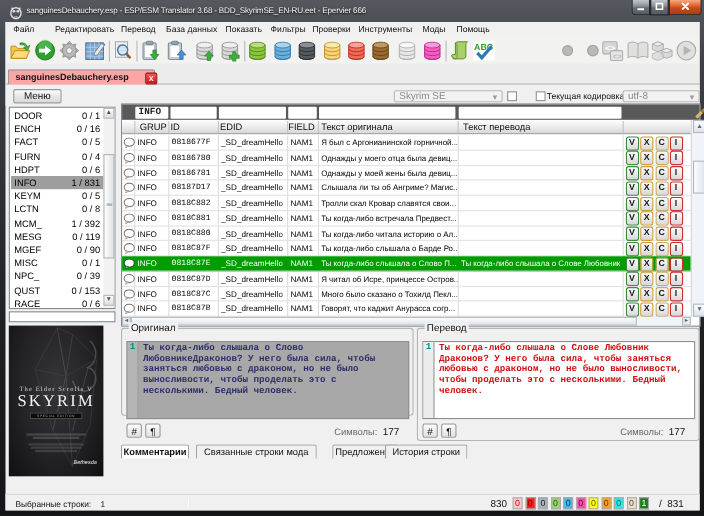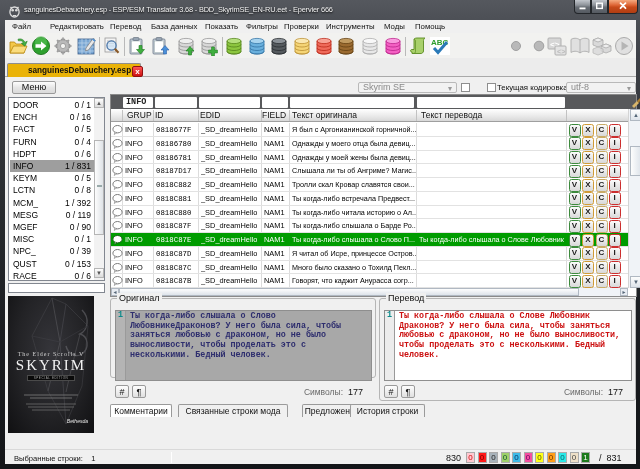--- a/index.html
+++ b/index.html
@@ -16,21 +16,21 @@
 #btnclose{left:608px;width:30px;background:linear-gradient(180deg,#f5aa80 0%,#dd6434 40%,#c74a1a 55%,#b03d12 100%);border-bottom-right-radius:4px}
 
 #menubar{position:absolute;left:0px;top:0px;width:631px;height:13px;background:#f0f0f0;font-size:7.8px;color:#111}
 #menubar span{position:absolute;top:2px;white-space:nowrap}
 
 #toolbar{position:absolute;left:0;top:13px;width:631px;height:25px;background:#f2f2f0}
 #toolbar svg{position:absolute;top:3px}
 .tsep{position:absolute;top:4px;width:1px;height:19px;background:#b9b9b9}
 
 #tabbar{position:absolute;left:0;top:38px;width:631px;height:19px;background:#ececec;border-bottom:1px solid #a9a9a9}
-#doctab{position:absolute;left:2px;top:5px;width:134px;height:14px;background:#eab308;border:1px solid #8e8e8e;border-bottom:none;border-radius:2px 2px 0 0;font-size:8.2px;font-weight:bold;color:#111;padding-left:20px;line-height:13px}
+#doctab{position:absolute;left:2px;top:5px;width:134px;height:14px;background:#fca5a5;border:1px solid #8e8e8e;border-bottom:none;border-radius:2px 2px 0 0;font-size:8.2px;font-weight:bold;color:#111;padding-left:6px;line-height:13px}
 #tabx{position:absolute;left:124px;top:2px;width:11px;height:11px;background:linear-gradient(180deg,#f55,#c11);border:1px solid #901010;border-radius:2px;color:#fff;font-size:8px;font-weight:bold;text-align:center;line-height:10px}
 
 #ctlrow{position:absolute;left:0;top:57px;width:631px;height:19px;background:#f0f0f0}
 #menubtn{position:absolute;left:7px;top:4px;width:44px;height:13px;background:linear-gradient(180deg,#fdfdfd,#e6e6e6 50%,#dadada);border:1px solid #9a9a9a;border-radius:2px;font-size:9px;text-align:center;line-height:11px;color:#111}
 .combo{position:absolute;height:11px;background:#f2f2f2;border:1px solid #b9b9b9;border-radius:2px;font-size:9px;color:#8a8a8a;padding-left:4px;line-height:9px}
 .combo .arr{position:absolute;right:4px;top:1px;color:#9a9a9a;font-size:8px}
 .cb{position:absolute;width:9px;height:9px;background:#fff;border:1px solid #8e8e8e}
 
 #list{position:absolute;left:3px;top:77px;width:97px;height:184px;background:#fff;border:1px solid #828790;font-size:8.5px;color:#000}
 .li{position:absolute;left:1px;width:84px;height:12px;line-height:12px;padding:0 3px}
@@ -64,21 +64,21 @@
 .fslabel{position:absolute;left:6px;top:-6px;background:#f0f0f0;font-size:9px;padding:0 2px;color:#111}
 .ta{position:absolute;left:4px;top:11px;border:1px solid #8e8e8e;font-family:"Liberation Mono",monospace;font-size:8.4px;font-weight:bold;line-height:9.7px}
 .gut{position:absolute;left:0;top:0;bottom:0;width:10px;border-right:1px solid #9a9a9a;color:#0a8a8a;text-align:center;font-weight:bold}
 .tatext{position:absolute;left:14px;top:1px;white-space:pre}
 .sbtn{position:absolute;width:14px;height:13px;background:linear-gradient(180deg,#fdfdfd,#e0e0e0);border:1px solid #9a9a9a;border-radius:2px;font-size:9px;text-align:center;line-height:12px;color:#111}
 .symlab{position:absolute;font-size:8.5px;color:#6a6a6a}
 .symnum{position:absolute;font-size:9px;color:#111}
 
 #btabs{position:absolute;left:105px;top:384px;width:526px;height:13px;font-size:8.5px}
 .btab{position:absolute;top:0;height:13px;background:#f0f0f0;border:1px solid #9a9a9a;border-bottom:none;border-radius:2px 2px 0 0;line-height:12px;color:#111;text-align:center}
-.btabact{background:#fff;font-weight:normal}
+.btabact{background:#fff;font-weight:bold}
 #bcontent{position:absolute;left:105px;top:397px;width:526px;height:32px;background:#fff;border:1px solid #9a9a9a;font-family:"Liberation Mono",monospace;font-size:8.5px;line-height:10px}
 #bcontent .ln{color:#0a8a8a;font-weight:bold}
 
 #status{position:absolute;left:0;top:429px;width:631px;height:15px;background:#f0f0f0;border-top:1px solid #d9d9d9;font-size:9px;color:#111}
 .sq{position:absolute;top:2px;width:9px;height:11px;font-size:8px;text-align:center;line-height:10px;border:1px solid #aaa}
 </style></head>
 <body>
 <div id="win">
   <svg id="owl" viewBox="0 0 13 14">
       <path d="M2.5 3 L4 4.5 M10.5 3 L9 4.5" stroke="#ddd" stroke-width="1.4"></path>

